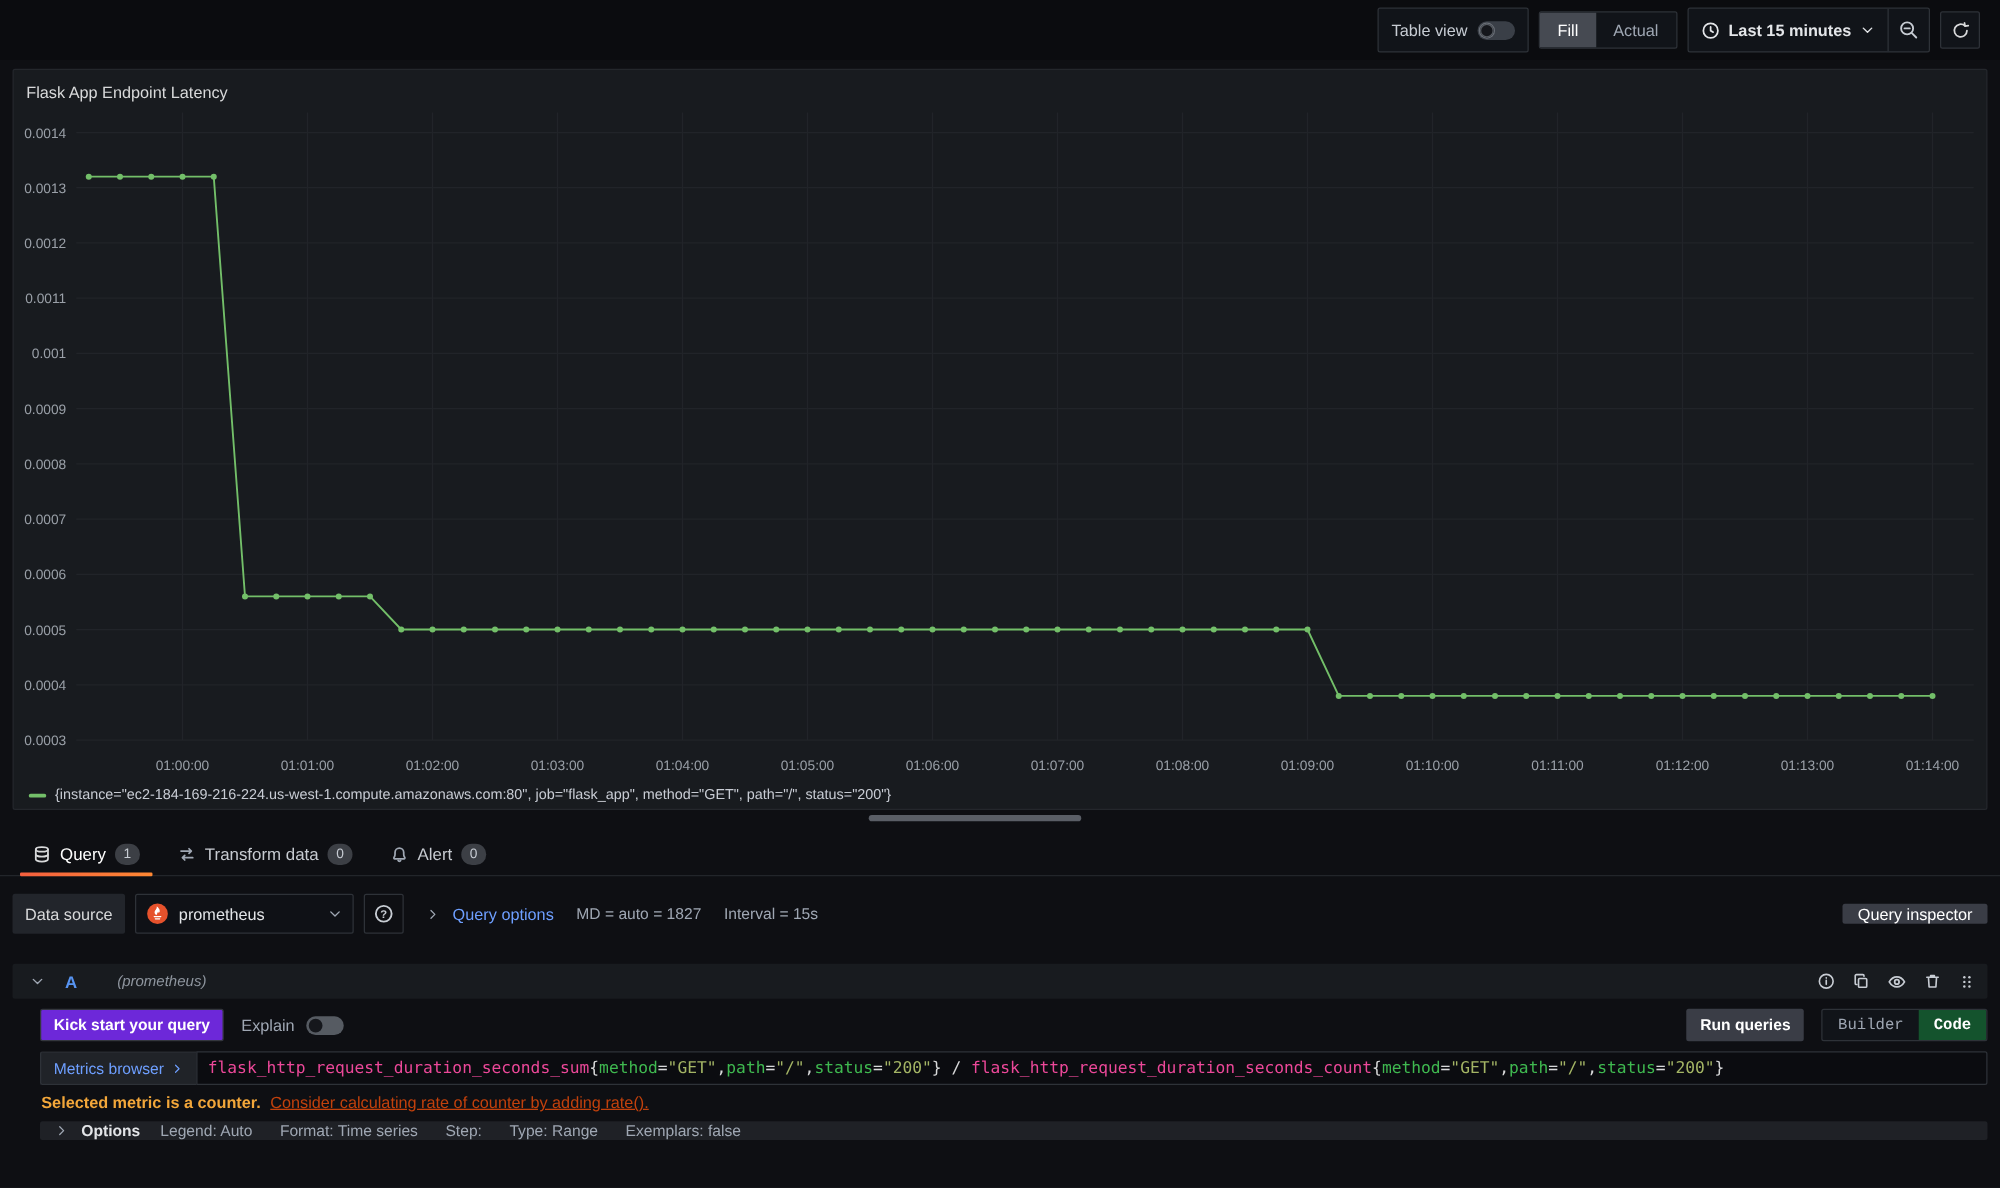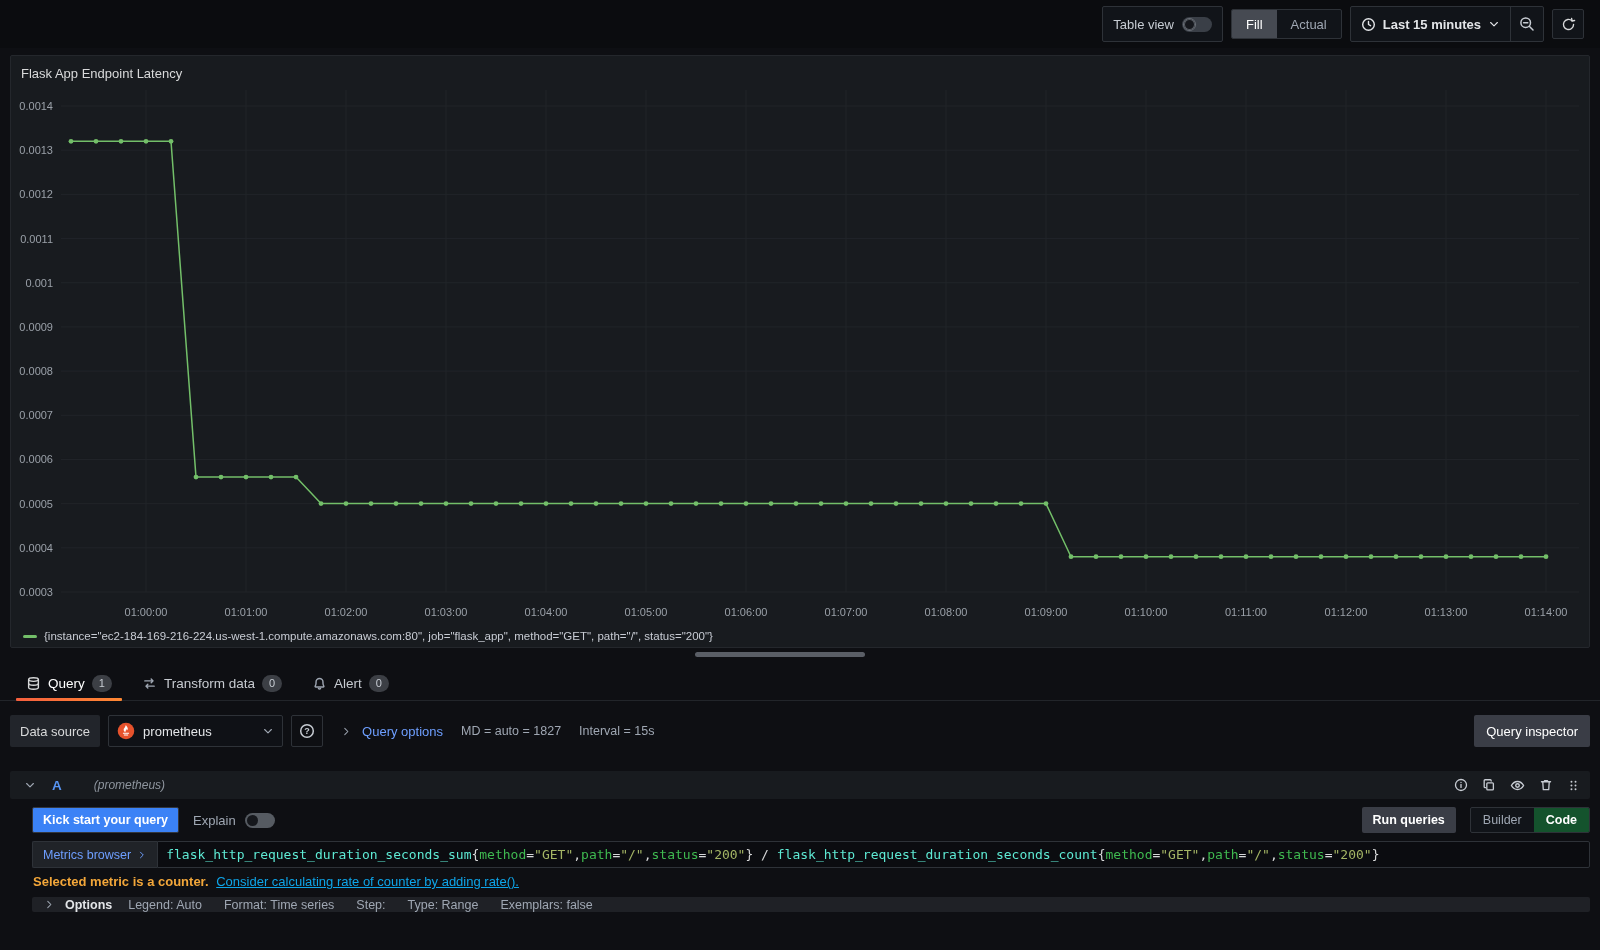--- a/index.html
+++ b/index.html
@@ -56,49 +56,49 @@
   
   .ds-row { margin:12px 10px 0; height:36px; display:flex; align-items:center; gap:8px; }
   .ds-label { padding:0 10px; height:32px; display:flex; align-items:center; background:#22252b; border-radius:2px; font-size:13px; color:#d8d9da; }
   .ds-select { width:175px; height:32px; display:flex; align-items:center; gap:8px; padding:0 8px; background:#0f1116; border:1px solid #2e3238; border-radius:2px; cursor:pointer; }
   .ds-select .val { flex:1; color:#e3e5e8; }
   .help-btn { width:32px; height:32px; display:flex; align-items:center; justify-content:center; background:transparent; border:1px solid #2e3238; border-radius:2px; color:#c7ccd3; cursor:pointer; }
   .qo-wrap { display:flex; align-items:center; gap:10px; margin-left:10px; color:#9fa7b3; }
   .qo-link { color:#6e9fff; font-weight:500; cursor:pointer; }
   .qo-stat { font-size:12.5px; color:#9fa7b3; margin-left:8px; }
   .spacer { flex:1; }
-  .btn-secondary { height:32px; padding:0 12px; background:#3a3d46; border:none; border-radius:2px; color:#ffffff; font-size:13px; font-weight:500; font-family:inherit; cursor:pointer; }
+  .btn-secondary { height:16px; padding:0 12px; background:#3a3d46; border:none; border-radius:2px; color:#ffffff; font-size:13px; font-weight:500; font-family:inherit; cursor:pointer; }
 
   
   .query-section { margin:22px 10px 0; }
   .row-header { height:28px; display:flex; align-items:center; gap:10px; padding:0 10px 0 14px; background:#181b1f; border-radius:2px; color:#9fa7b3; }
   .refid { color:#5794f2; font-weight:600; font-size:13.5px; margin-left:6px; }
   .row-hint { font-style:italic; font-size:12px; color:#8e959e; margin-left:22px; }
   .row-actions { display:flex; align-items:center; gap:14px; color:#9fa7b3; }
   .row-actions .icon-btn { width:auto; }
   .row-body { padding:7px 0 0 22px; }
   .kick-row { display:flex; align-items:center; height:28px; gap:14px; }
-  .btn-kick { height:26px; padding:0 10px; background:#3b82f6; border:1px solid #34373e; border-radius:2px; color:#ffffff; font-weight:600; font-size:12.5px; font-family:inherit; cursor:pointer; }
+  .btn-kick { height:26px; padding:0 10px; background:#6d28d9; border:1px solid #34373e; border-radius:2px; color:#ffffff; font-weight:600; font-size:12.5px; font-family:inherit; cursor:pointer; }
   .explain { display:flex; align-items:center; gap:9px; color:#9fa7b3; }
   .explain .toggle { background:#565b62; }
   .explain .toggle .knob { background:#15171c; box-shadow:none; }
   .btn-run { height:26px; padding:0 11px; background:#3a3d46; border:none; border-radius:2px; color:#ffffff; font-weight:600; font-size:12.5px; font-family:inherit; cursor:pointer; }
   .bc-group { height:26px; border:1px solid #2e3238; border-radius:2px; background:#111419; display:flex; overflow:hidden; }
-  .bc-btn { padding:0 12px; background:transparent; border:none; color:#9fa7b3; font-size:12.5px; font-weight:500; font-family:Liberation Sans, sans-serif; cursor:pointer; }
+  .bc-btn { padding:0 12px; background:transparent; border:none; color:#9fa7b3; font-size:12.5px; font-weight:500; font-family:Liberation Mono, monospace; cursor:pointer; }
   .bc-btn.active { background:#14532d; color:#ffffff; font-weight:600; }
   .code-row { margin-top:7px; display:flex; align-items:stretch; height:27px; }
   .metrics-browser { display:flex; align-items:center; gap:6px; padding:0 10px; background:#202328; border:1px solid #2e3238; border-right:none; border-radius:2px 0 0 2px; color:#6e9fff; font-size:12.5px; font-weight:500; cursor:pointer; white-space:nowrap; }
   .code-input { flex:1; display:flex; align-items:center; background:#0b0c10; border:1px solid #2e3238; border-radius:0 2px 2px 0; padding:0 8px; font-family:"DejaVu Sans Mono", monospace; font-size:13px; white-space:pre; overflow:hidden; cursor:text; }
-  .tok-metric { color:#5eead4; }
+  .tok-metric { color:#ec4899; }
   .tok-punct { color:#d8d9da; }
   .tok-label { color:#3fb950; }
   .tok-string { color:#a4b565; }
   .warning-row { margin-top:6px; padding-left:1px; font-size:13px; }
   .warn-bold { color:#f3a73a; font-weight:600; }
-  .warn-link { color:#0ea5e9; text-decoration:underline; margin-left:4px; cursor:pointer; }
+  .warn-link { color:#c2410c; text-decoration:underline; margin-left:4px; cursor:pointer; }
   .options-row { margin-top:8px; height:15px; display:flex; align-items:center; gap:10px; background:#1f2126; border-radius:2px; padding:0 12px; color:#9fa7b3; cursor:pointer; }
   .opt-label { color:#e3e5e8; font-weight:600; font-size:12.5px; margin-right:6px; }
   .opt-items { display:flex; gap:22px; }
   .opt-item { font-size:12.5px; color:#9fa7b3; }
   .help-q { font-family:"Liberation Sans", sans-serif; font-size:9px; fill:currentColor; stroke:none; font-weight:bold; }
 </style>
 </head>
 <body>
 
 <div class="topbar">

